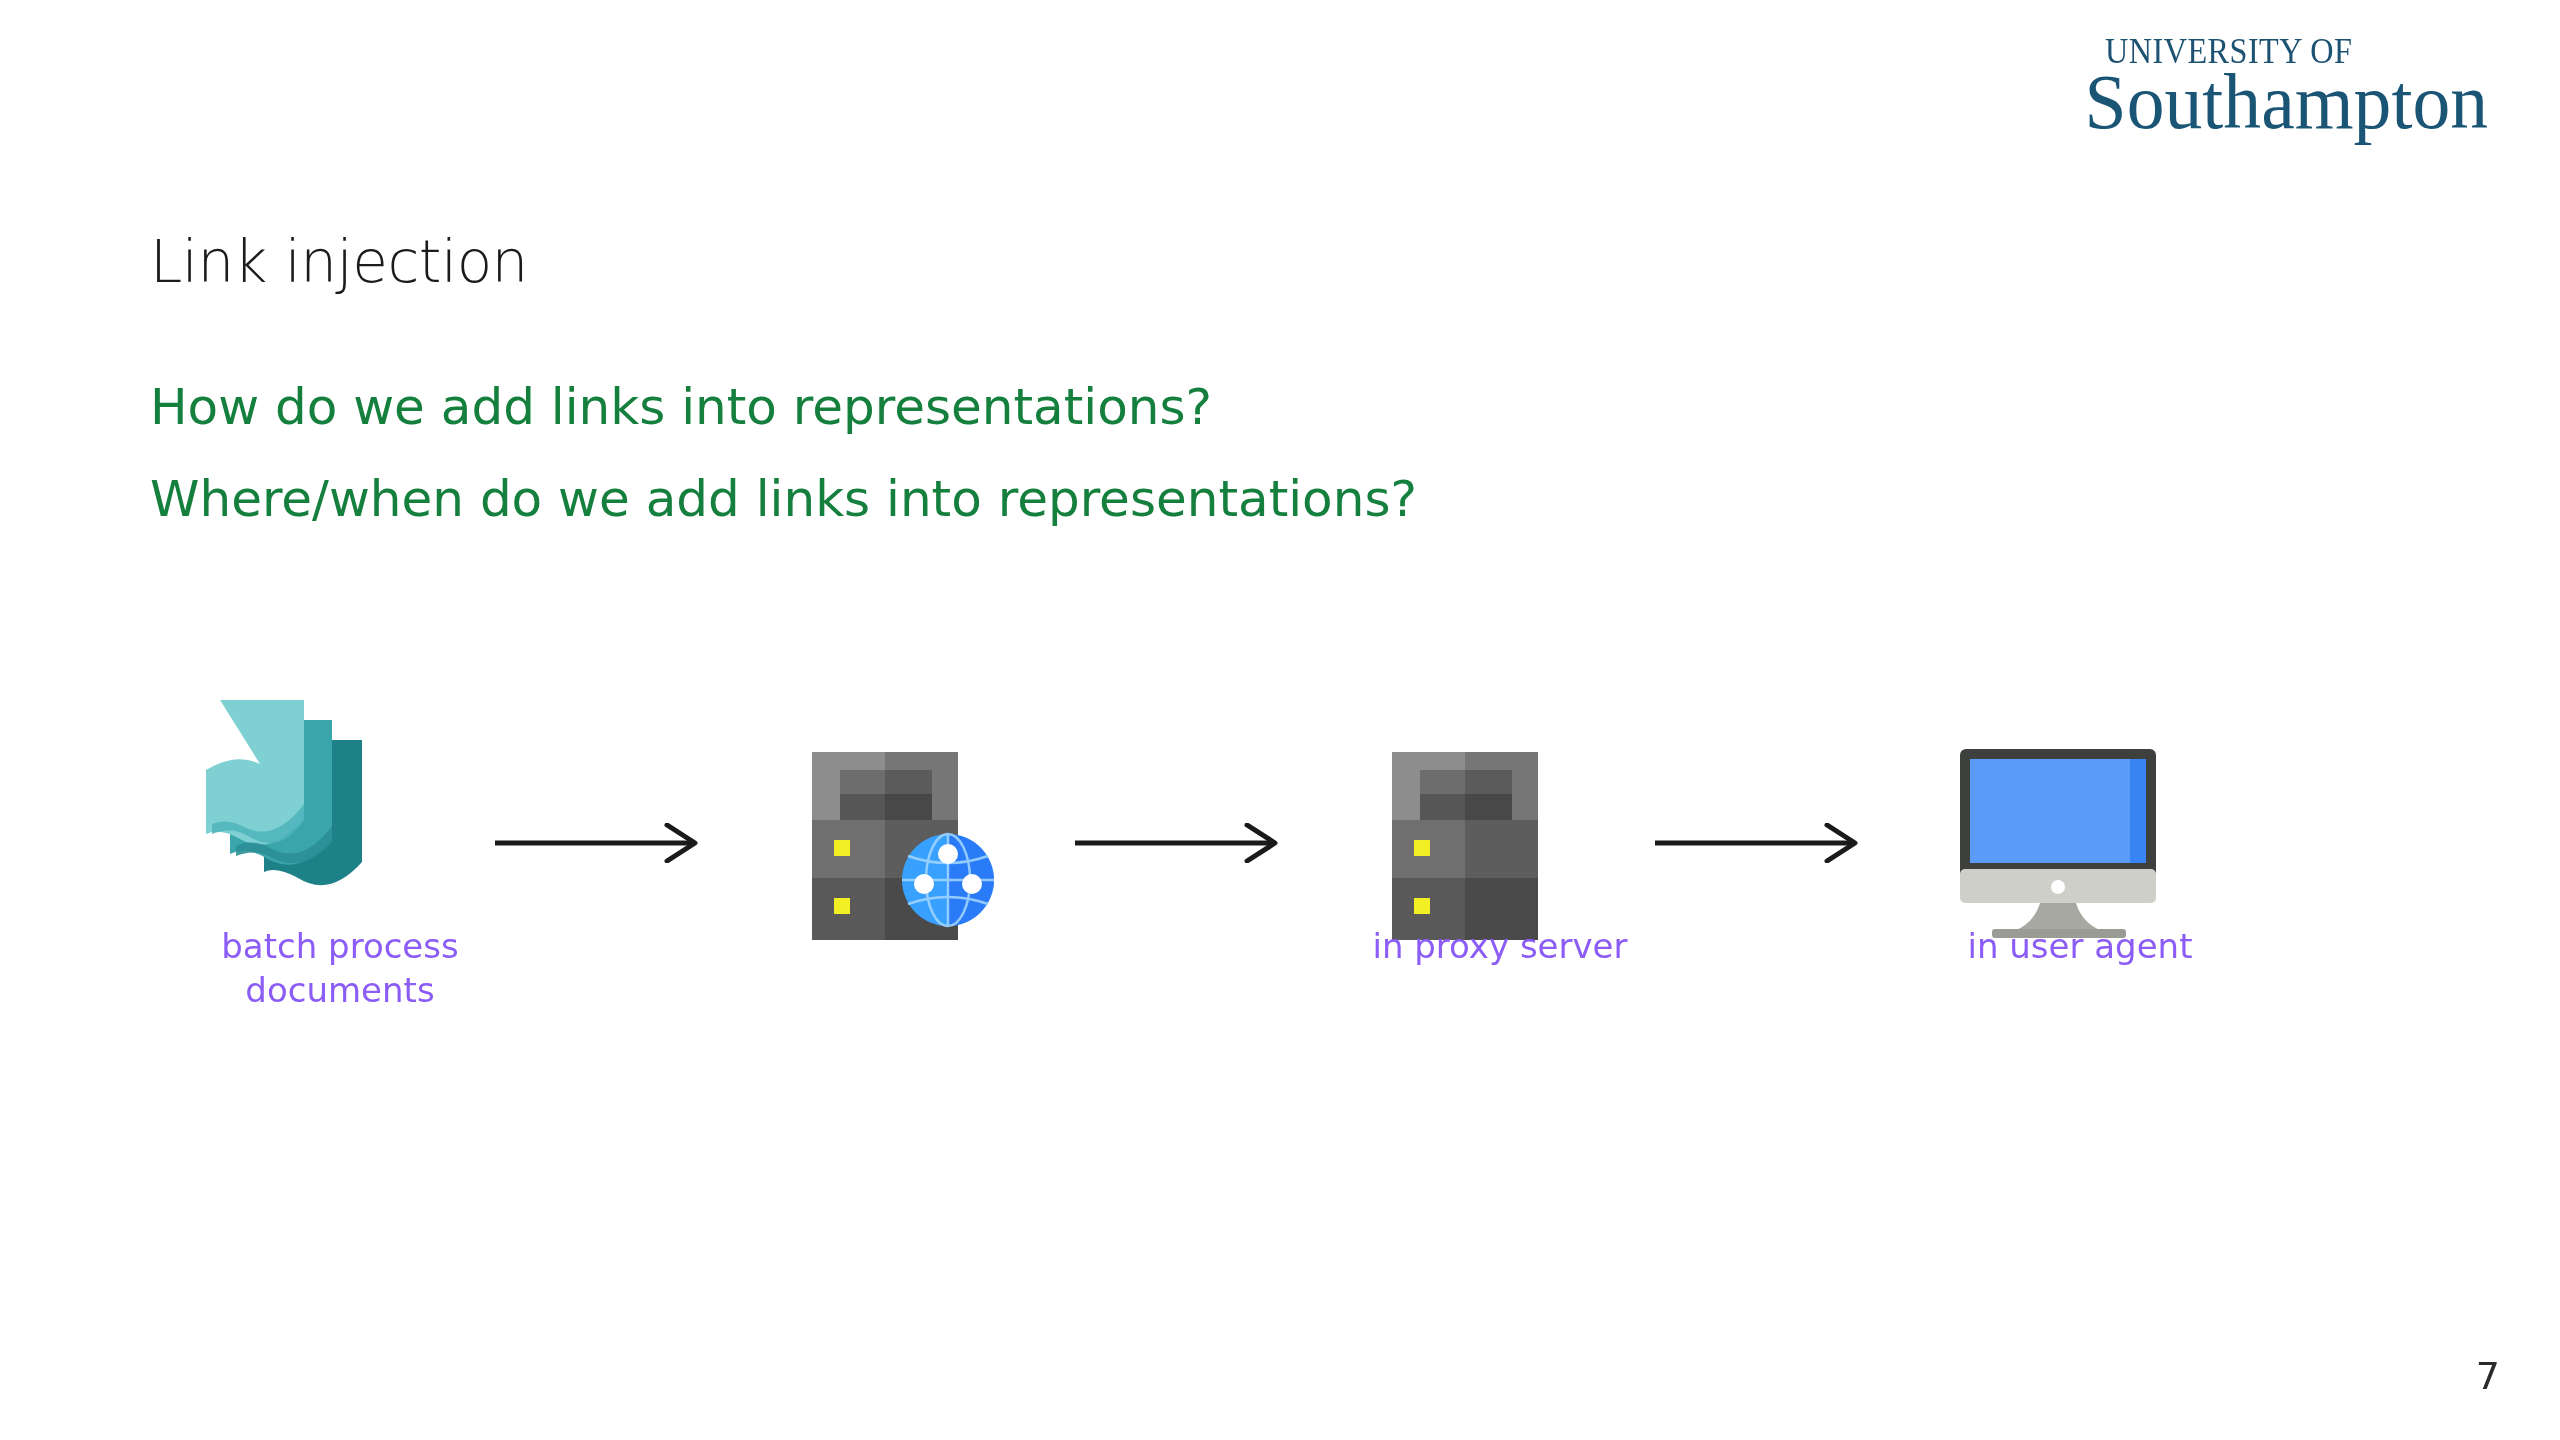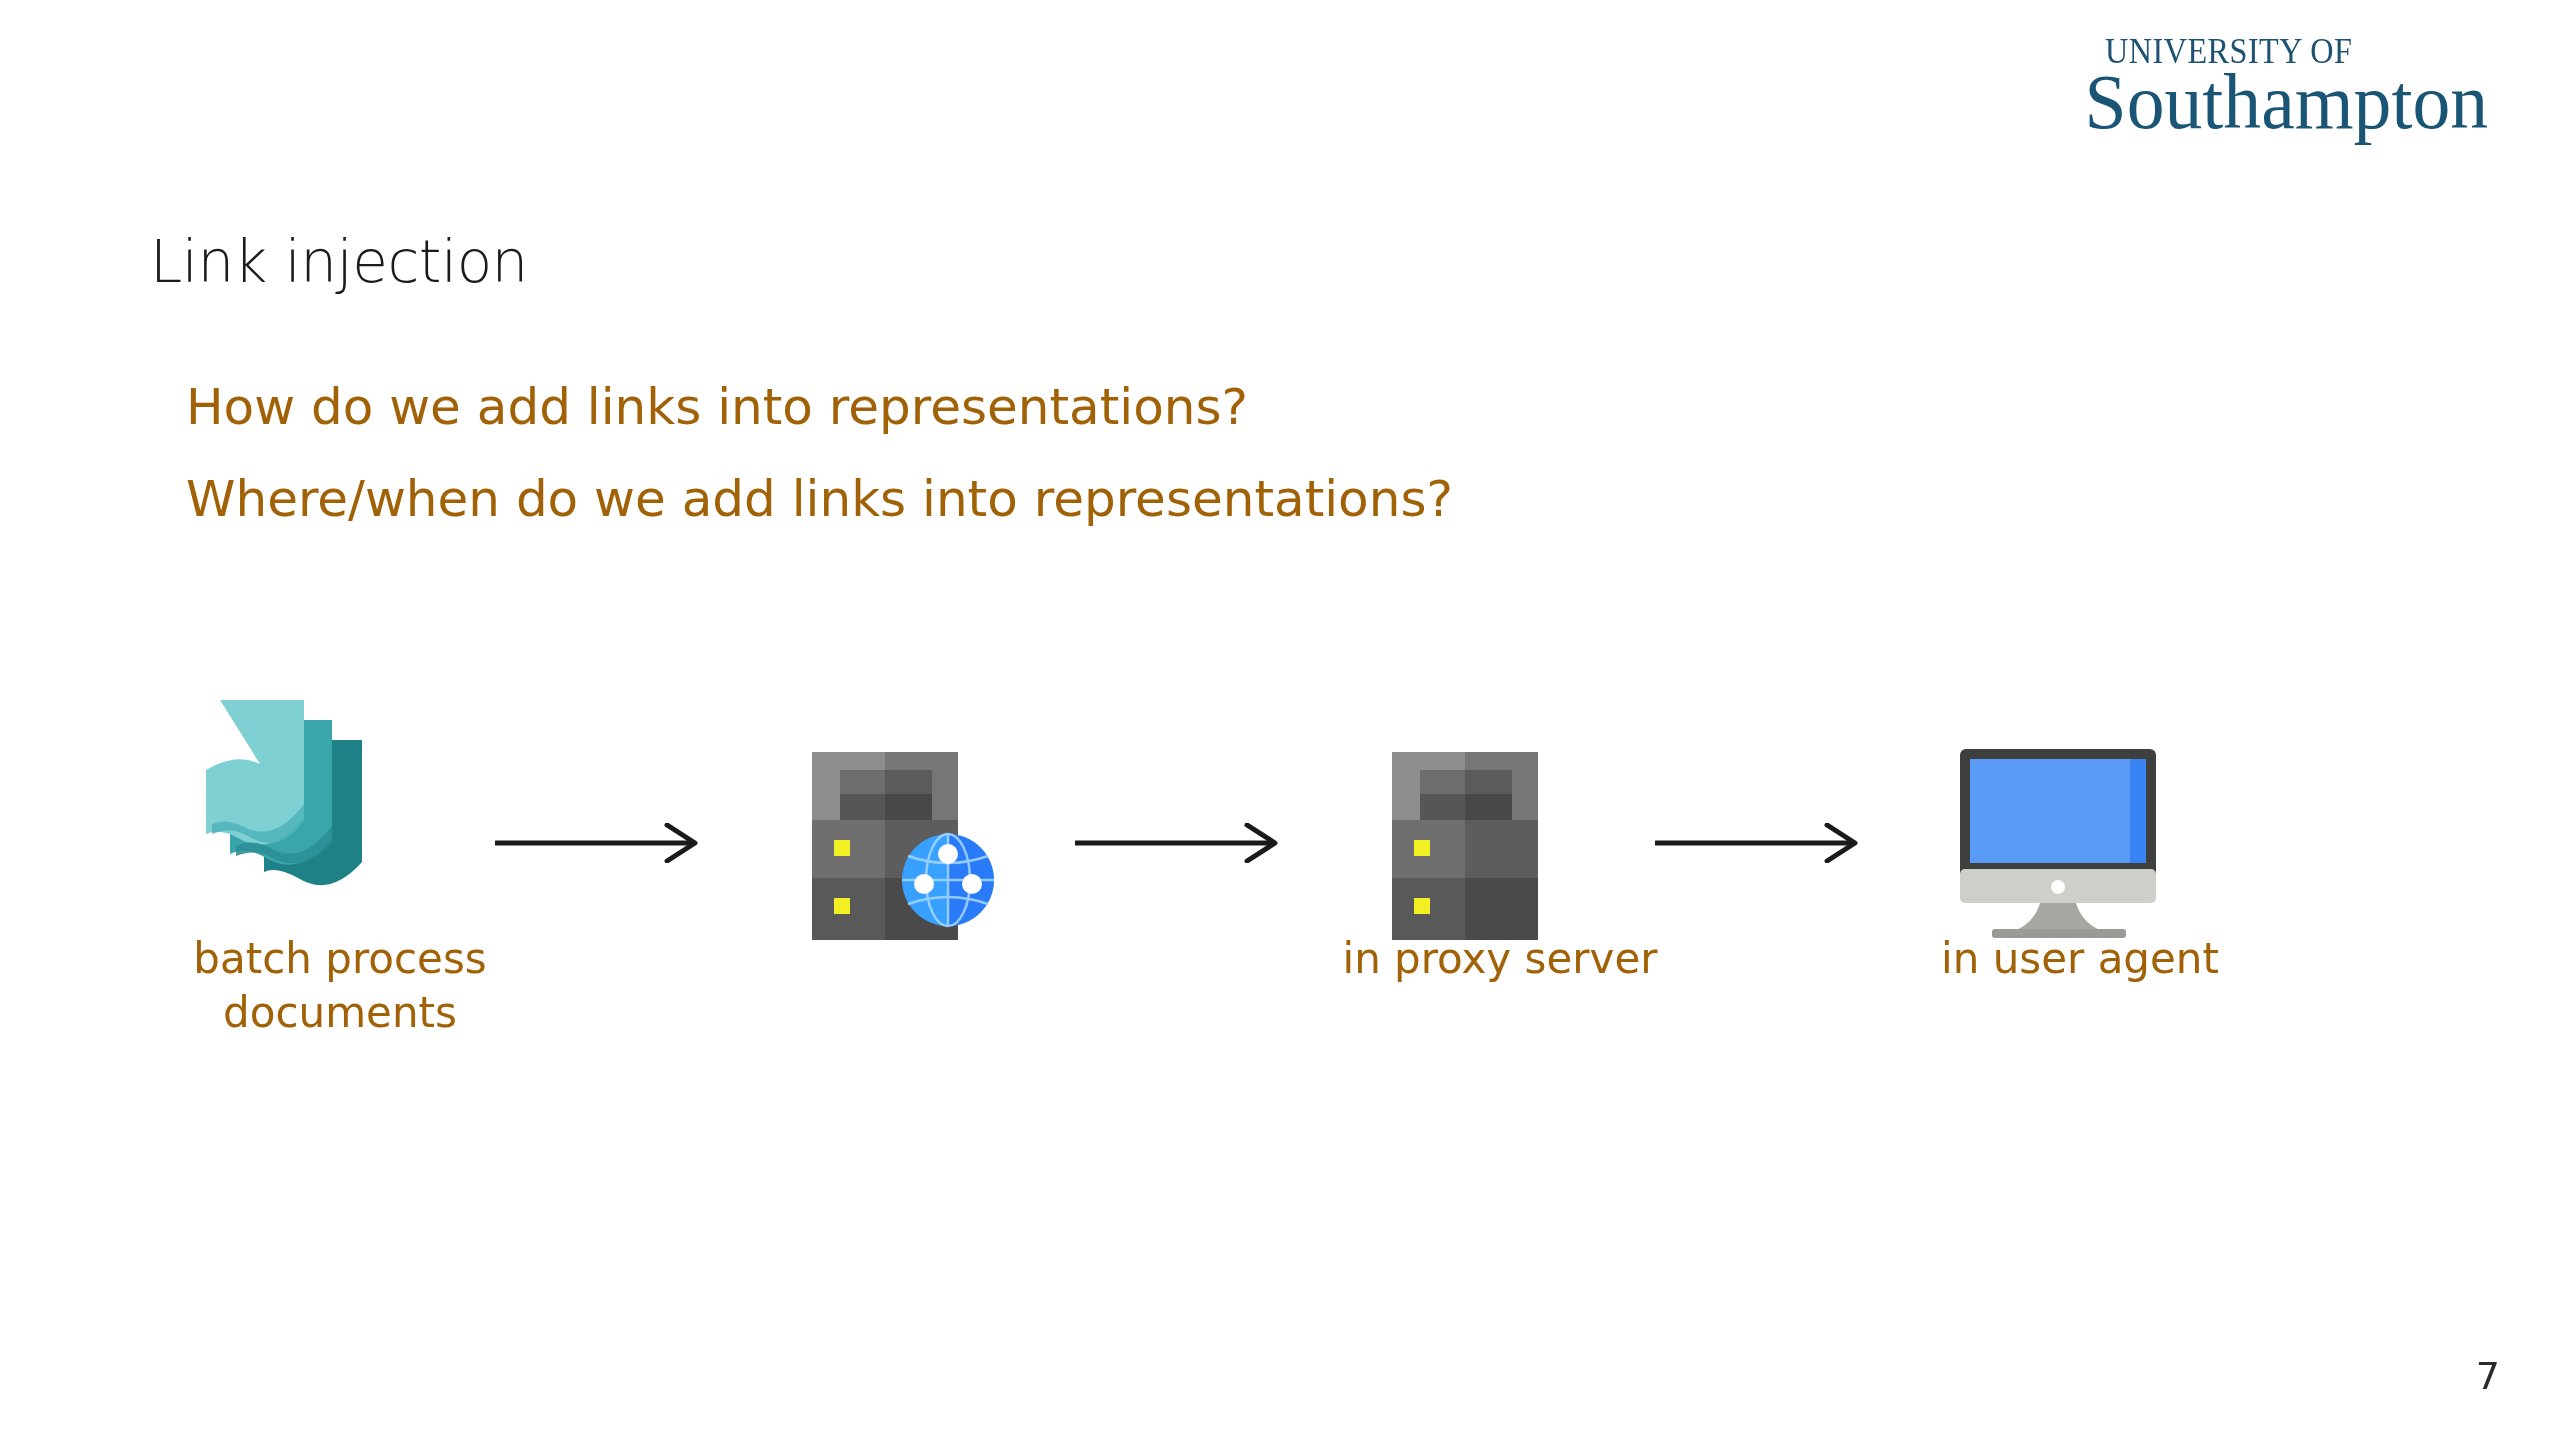--- a/index.html
+++ b/index.html
@@ -59,23 +59,22 @@
     font-weight: 300;
     color: #1b1b1b;
     letter-spacing: -0.5px;
     white-space: nowrap;
   }
   .body-line {
     position: absolute;
     left: 150px;
     font-size: 50px;
     font-weight: 400;
-    color: #a16207;
+    color: #15803d;
     white-space: nowrap;
-    margin-left: 36px;
   }
   .body-line-1 { top: 378px; }
   .body-line-2 { top: 470px; }
 
   
   .pipeline {
     position: absolute;
     left: 150px;
     top: 700px;
     width: 2260px;
@@ -87,26 +86,26 @@
     top: 0;
     height: 320px;
   }
   .stage-art {
     position: relative;
     width: 380px;
     height: 250px;
   }
   .stage-label {
     position: absolute;
-    top: 232px;
+    top: 225px;
     left: 0;
     width: 380px;
     text-align: center;
-    font-size: 42px;
-    color: #a16207;
+    font-size: 34px;
+    color: #8b5cf6;
     line-height: 1.28;
   }
   .stage-1 { left: 0px; }
   .stage-2 { left: 580px; }
   .stage-3 { left: 1160px; }
   .stage-4 { left: 1740px; }
 
   
   .arrow {
     position: absolute;

